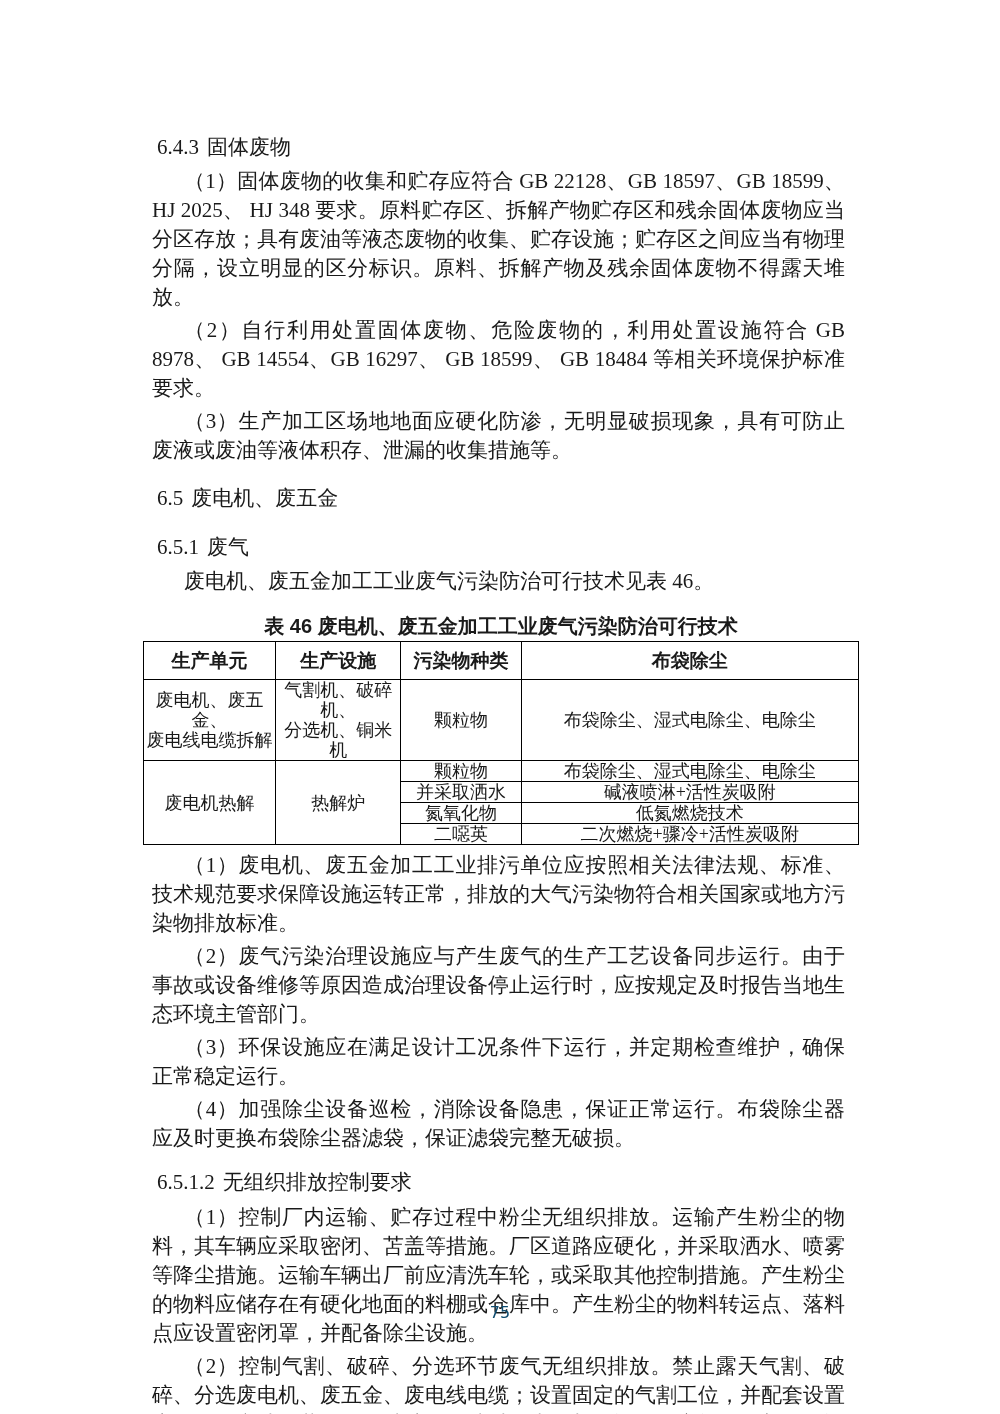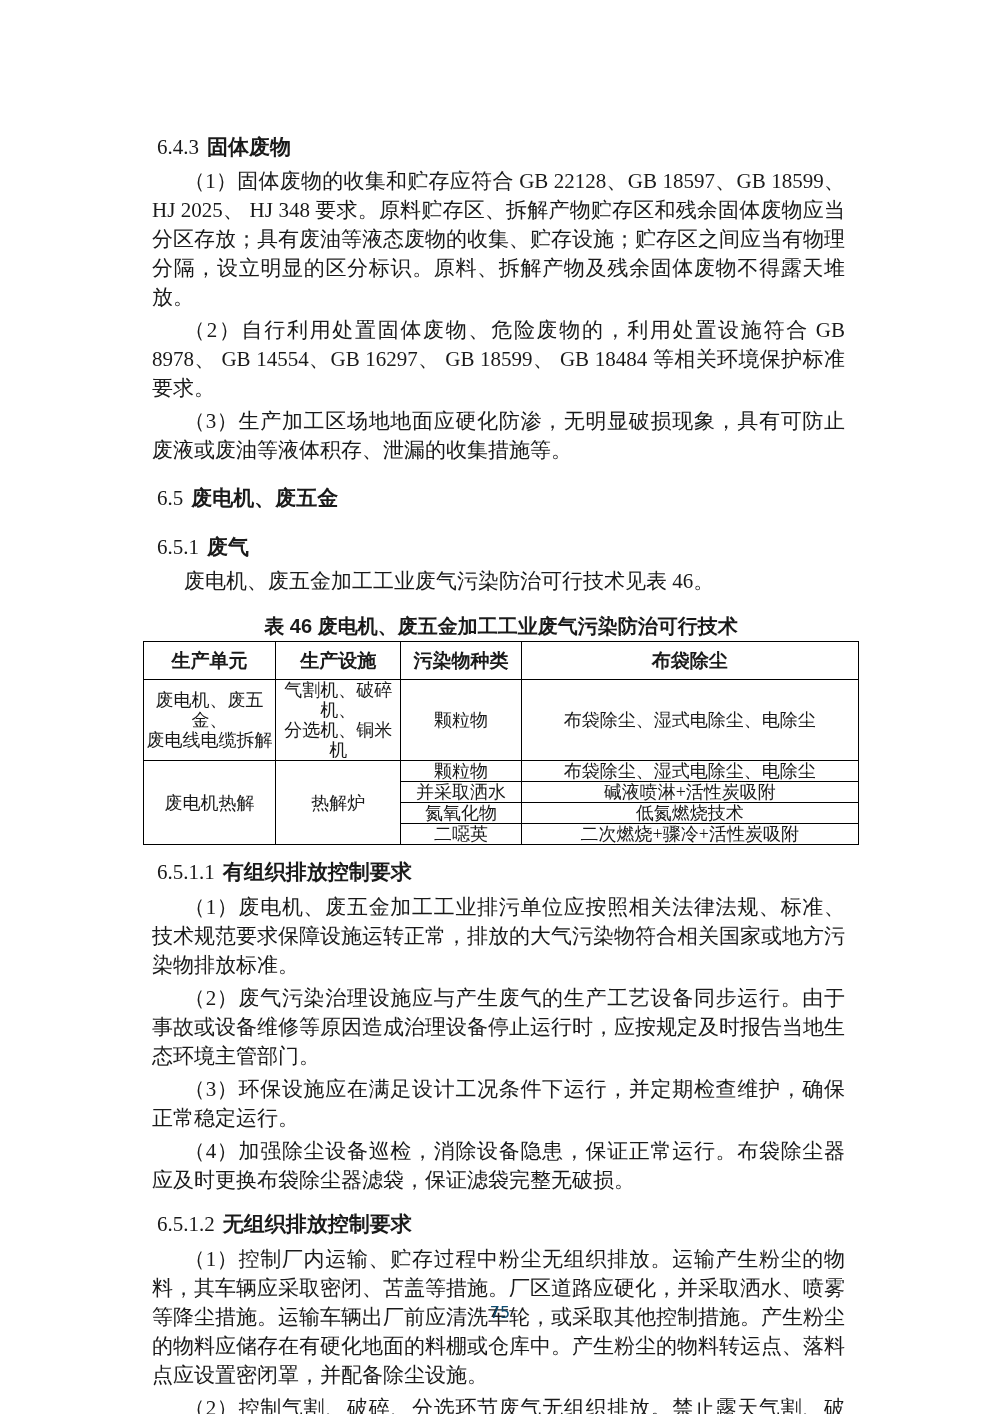--- a/index.html
+++ b/index.html
@@ -22,21 +22,21 @@
     margin: 0 0 0 5px;
     white-space: nowrap;
   }
   .hnum {
     font-family: "Liberation Serif", "DejaVu Serif", serif;
     font-weight: normal;
     margin-right: 8px;
   }
   .htitle {
     font-family: "Liberation Sans", "DejaVu Sans", sans-serif;
-    font-weight: bold;
+    font-weight: normal;
   }
   .para {
     font-size: 21px;
     line-height: 29px;
     text-align: justify;
     text-indent: 32px;
     margin: 0 0 4px 0;
   }
   .h643 { margin-top: 0; }
   .p-first { margin-top: 5px; }
@@ -152,21 +152,20 @@
       <td>氮氧化物</td>
       <td>低氮燃烧技术</td>
     </tr>
     <tr class="row-slim">
       <td>二噁英</td>
       <td>二次燃烧+骤冷+活性炭吸附</td>
     </tr>
   </tbody>
     </table>
 
-  <h2 class="h h6511"><span class="hnum">6.5.1.1</span><span class="htitle">有组织排放控制要求</span></h2>
 
   <p class="para after-h">（1）废电机、废五金加工工业排污单位应按照相关法律法规、标准、技术规范要求保障设施运转正常，排放的大气污染物符合相关国家或地方污染物排放标准。</p>
   <p class="para">（2）废气污染治理设施应与产生废气的生产工艺设备同步运行。由于事故或设备维修等原因造成治理设备停止运行时，应按规定及时报告当地生态环境主管部门。</p>
   <p class="para">（3）环保设施应在满足设计工况条件下运行，并定期检查维护，确保正常稳定运行。</p>
   <p class="para">（4）加强除尘设备巡检，消除设备隐患，保证正常运行。布袋除尘器应及时更换布袋除尘器滤袋，保证滤袋完整无破损。</p>
 
   <h2 class="h h6512"><span class="hnum">6.5.1.2</span><span class="htitle">无组织排放控制要求</span></h2>
 
   <p class="para after-h">（1）控制厂内运输、贮存过程中粉尘无组织排放。运输产生粉尘的物料，其车辆应采取密闭、苫盖等措施。厂区道路应硬化，并采取洒水、喷雾等降尘措施。运输车辆出厂前应清洗车轮，或采取其他控制措施。产生粉尘的物料应储存在有硬化地面的料棚或仓库中。产生粉尘的物料转运点、落料点应设置密闭罩，并配备除尘设施。</p>
   <p class="para">（2）控制气割、破碎、分选环节废气无组织排放。禁止露天气割、破碎、分选废电机、废五金、废电线电缆；设置固定的气割工位，并配套设置废气收集和处置装置；在破碎、分选过程中，加强设备的密闭性，并配套设置废气收集和处置装置。</p>

